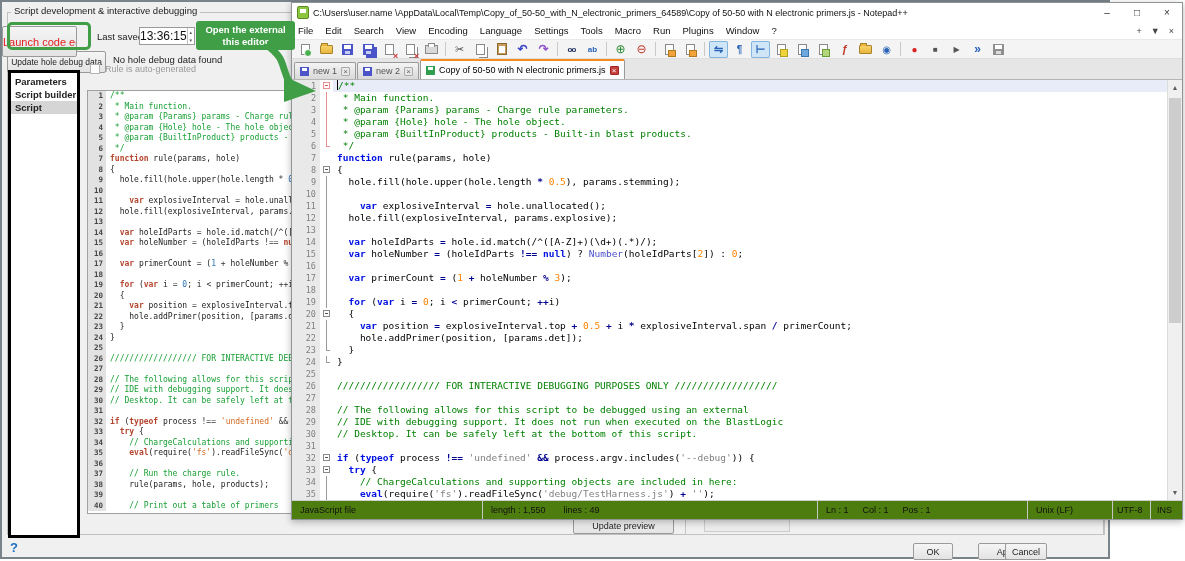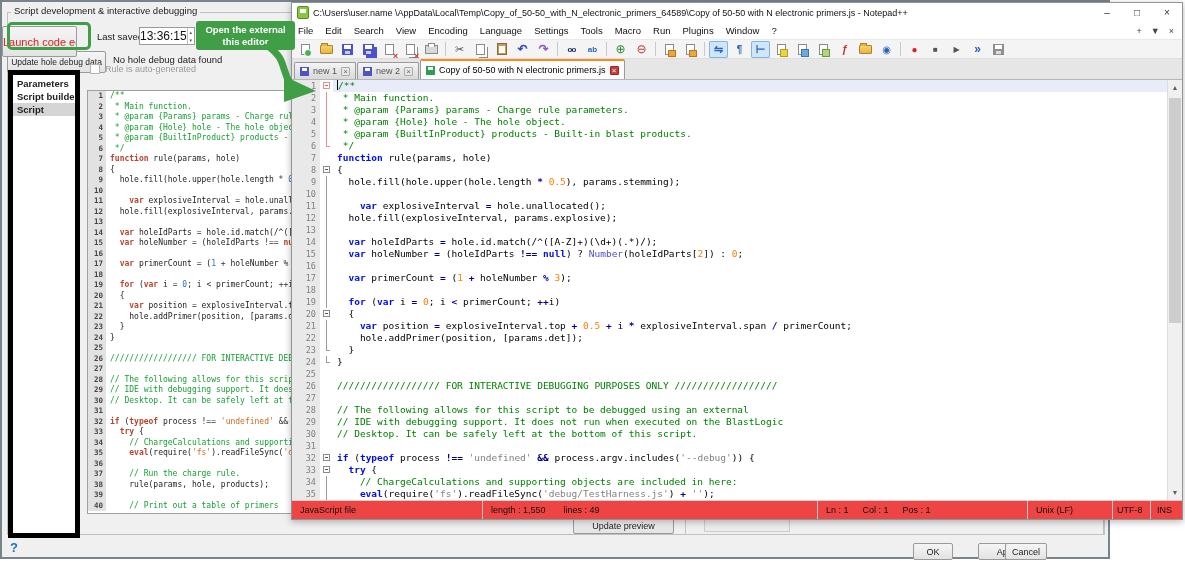--- a/index.html
+++ b/index.html
@@ -13,21 +13,21 @@
   .btn{position:absolute;background:linear-gradient(#f5f5f5,#e3e3e3);border:1px solid #9a9a9a;border-radius:2px;font-size:8.5px;color:#222;text-align:center;font-family:"Liberation Sans",sans-serif}
   .launch-annot{position:absolute;left:5px;top:20px;width:84px;height:28px;border:3px solid #3f9e46;border-radius:5px;z-index:41}
   .launch-btn{left:0;top:24px;width:75px;height:31px;color:#e02020;font-size:11px;white-space:nowrap;overflow:hidden;z-index:40}
   .lastsaved-label{position:absolute;left:95px;top:29px;font-size:9.5px;color:#222}
   .timespin{position:absolute;left:137px;top:25px;width:56px;height:18px;background:#fff;border:1px solid #9a9a9a;display:flex;align-items:stretch}
   .timespin .tval{flex:1;font-size:12px;display:flex;align-items:center;justify-content:center;color:#111}
   .timespin .spin{width:12px;border-left:1px solid #c0c0c0;display:flex;flex-direction:column}
   .timespin .spin span{flex:1;font-size:5px;line-height:8px;text-align:center;color:#555}
   .update-debug{left:5px;top:49px;width:99px;height:22px}
   .debug-status{position:absolute;left:111px;top:52px;font-size:9.5px;color:#222}
-  .navlist{position:absolute;left:6px;top:68px;width:72px;height:468px;background:#fff;border:5px solid #000000;padding-top:2px}
+  .navlist{position:absolute;left:6px;top:68px;width:72px;height:468px;background:#fff;border:3px solid #000000;padding-top:2px}
   .nav-item{font-size:9.5px;font-weight:bold;color:#222;padding:1px 4px;white-space:nowrap;overflow:hidden}
   .nav-item.sel{background:#d5d5d5}
   .cbrow{position:absolute;left:88px;top:62px;display:flex;align-items:center;gap:5px}
   .cbbox{width:10px;height:10px;background:#fff;border:1px solid #b4b4b4;display:inline-block}
   .cblabel{font-size:9px;color:#9a9a9a}
   
   .led{position:absolute;left:85px;top:88px;width:561px;height:424px;background:#fff;border:1px solid #a0a0a0;overflow:hidden}
   .led .row{display:flex;height:10.5px;line-height:10.5px;font-family:"DejaVu Sans Mono",monospace}
   .led .ln{width:18px;background:#e2e2e2;color:#444;font-size:7.5px;font-weight:bold;text-align:right;padding-right:3px;flex:none}
   .led .code{flex:1;font-size:8px;white-space:pre;padding-left:4px}
@@ -114,21 +114,21 @@
   .f-box::before{content:"";position:absolute;left:1px;right:1px;top:2px;height:1px;background:#555}
   .f-line{width:1px;height:12px;background:#9a9a9a}
   .f-corner{width:1px;height:7px;background:#9a9a9a;position:relative}
   .f-corner::after{content:"";position:absolute;left:0;top:6px;width:4px;height:1px;background:#9a9a9a}
   .f-box.f-red{border-color:#e89090}.f-box.f-red::before{background:#d06060}
   .f-line.f-red,.f-corner.f-red{background:#e89090}.f-corner.f-red::after{background:#e89090}
   .sbar{position:absolute;right:0;top:0;bottom:0;width:15px;background:#f0f0f0;border-left:1px solid #dcdcdc}
   .sb-btn{height:15px;text-align:center;font-size:7px;color:#606060;line-height:15px}
   .sb-down{position:absolute;bottom:0;left:0;right:0}
   .sb-thumb{position:absolute;left:1px;right:1px;top:18px;height:225px;background:#cdcdcd}
-  .statusbar{height:19px;background:#ef4444;border-top:1px solid #cfcfcf;display:flex;align-items:center;font-size:9px;color:#111;flex:none}
+  .statusbar{height:19px;background:#4d7c0f;border-top:1px solid #cfcfcf;display:flex;align-items:center;font-size:9px;color:#111;flex:none}
   .sb-cell{height:100%;display:flex;align-items:center;padding:0 8px;white-space:nowrap;overflow:hidden}
   .sb-cell + .sb-cell{border-left:1px solid #c6c6c6}
   .sc-file{width:190px}.sc-len{width:335px;gap:18px}.sc-pos{width:210px;gap:14px}.sc-eol{width:85px}.sc-enc{width:38px;padding:0 4px}.sc-ins{flex:1;padding:0 6px}
   
   .callout{position:absolute;left:196px;top:21px;width:99px;height:29px;background:#3f9e46;border-radius:3px;color:#fff;font-size:9.5px;font-weight:bold;text-align:center;line-height:1.2;z-index:42;display:flex;flex-direction:column;justify-content:center}
   .arrow-svg{position:absolute;left:240px;top:44px;width:80px;height:62px;z-index:42;pointer-events:none}
 </style>
 </head>
 <body>
 

